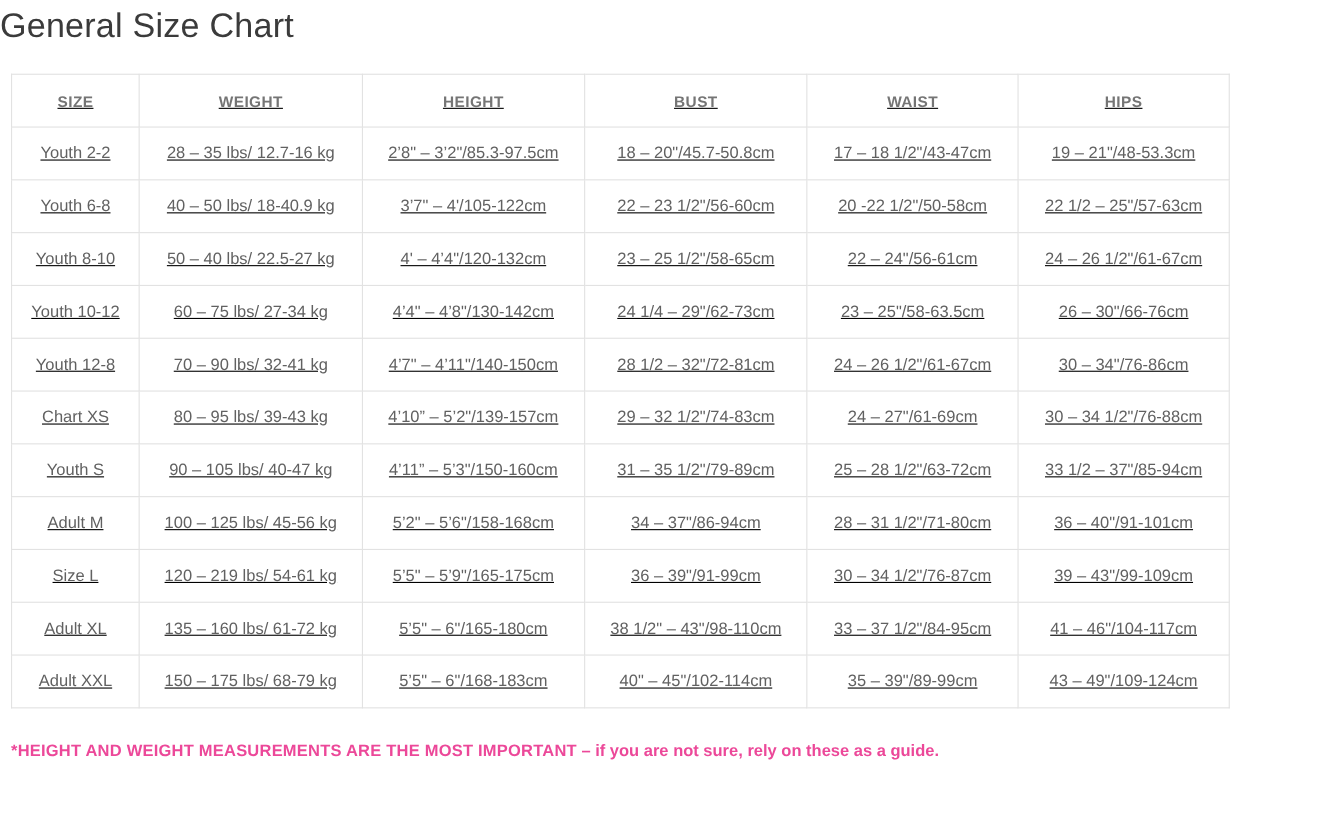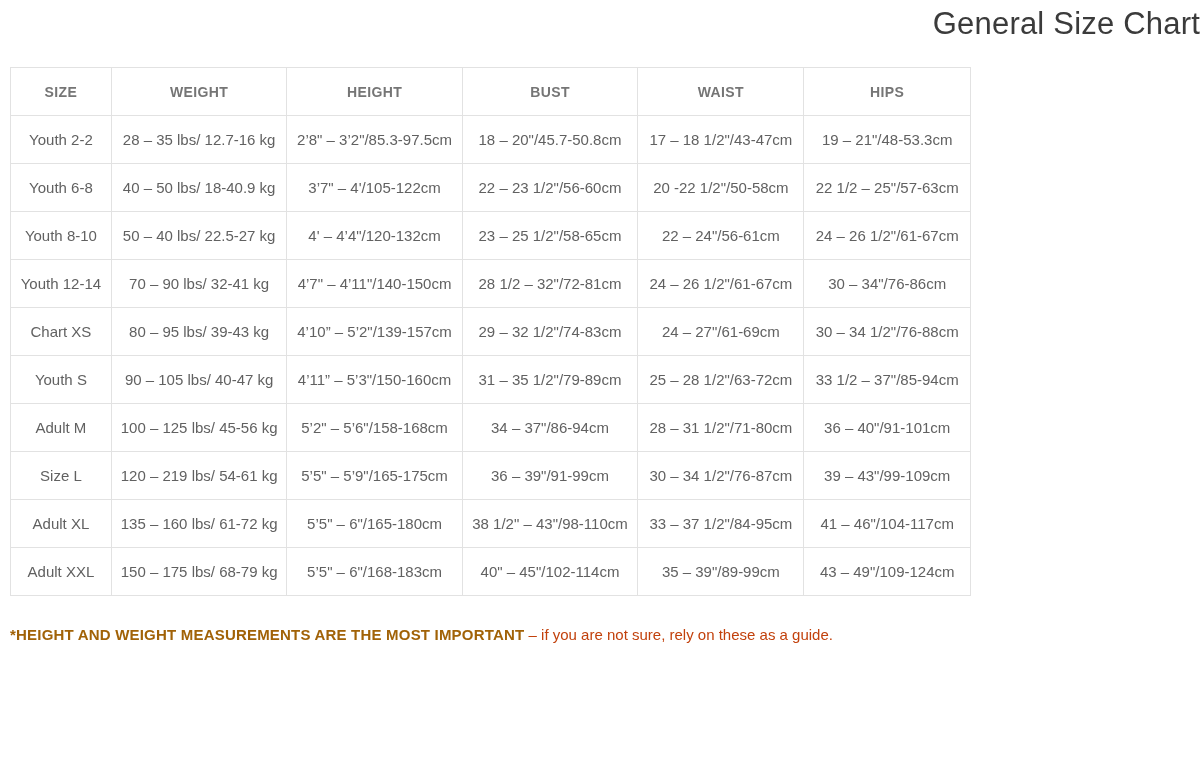--- a/index.html
+++ b/index.html
@@ -15,31 +15,32 @@
     width: 1200px; height: 764px;
     background: var(--bg);
     font-family: "Liberation Sans", "DejaVu Sans", sans-serif;
     overflow: hidden;
   }
   .page { width: 1200px; }
   h1.page-title {
     margin: 2px 0 0 0;
     height: 44px;
     line-height: 44px;
-    text-align: right;
+    text-align: left;
     font-size: 31px;
     font-weight: 400;
     color: var(--title-text);
     letter-spacing: 0.2px;
   }
   table.size-chart {
     margin: 21px 0 0 10px;
-    width: 961px;
+    width: 1108px;
     border-collapse: collapse;
     table-layout: fixed;
+    text-decoration: underline;
   }
   table.size-chart th,
   table.size-chart td {
     border: 1px solid var(--border);
     height: 48px;
     text-align: center;
     vertical-align: middle;
     padding: 0 4px;
     white-space: nowrap;
     overflow: hidden;
@@ -61,26 +62,26 @@
   table.size-chart th:nth-child(4), table.size-chart td:nth-child(4) { width: 18.3%; }
   table.size-chart th:nth-child(5), table.size-chart td:nth-child(5) { width: 17.3%; }
   table.size-chart th:nth-child(6), table.size-chart td:nth-child(6) { width: 17.35%; }
   p.footnote {
     margin: 29px 0 0 10px;
     font-size: 15px;
     line-height: 20px;
   }
   p.footnote strong {
     font-weight: 700;
-    color: #a16207;
+    color: #ec4899;
     letter-spacing: 0.2px;
   }
   p.footnote span {
-    font-weight: 400;
-    color: #c2410c;
+    font-weight: 700;
+    color: #ec4899;
   }
 </style>
 </head>
 <body>
 
 <div class="page">
   <h1 class="page-title">General Size Chart</h1>
 
   <table class="size-chart">
     <thead>
@@ -112,21 +113,29 @@
         </tr>
         <tr>
           <td>Youth 8-10</td>
           <td>50 – 40 lbs/ 22.5-27 kg</td>
           <td>4' – 4’4"/120-132cm</td>
           <td>23 – 25 1/2"/58-65cm</td>
           <td>22 – 24"/56-61cm</td>
           <td>24 – 26 1/2"/61-67cm</td>
         </tr>
         <tr>
-          <td>Youth 12-14</td>
+          <td>Youth 10-12</td>
+          <td>60 – 75 lbs/ 27-34 kg</td>
+          <td>4’4" – 4’8"/130-142cm</td>
+          <td>24 1/4 – 29"/62-73cm</td>
+          <td>23 – 25"/58-63.5cm</td>
+          <td>26 – 30"/66-76cm</td>
+        </tr>
+        <tr>
+          <td>Youth 12-8</td>
           <td>70 – 90 lbs/ 32-41 kg</td>
           <td>4’7" – 4’11"/140-150cm</td>
           <td>28 1/2 – 32"/72-81cm</td>
           <td>24 – 26 1/2"/61-67cm</td>
           <td>30 – 34"/76-86cm</td>
         </tr>
         <tr>
           <td>Chart XS</td>
           <td>80 – 95 lbs/ 39-43 kg</td>
           <td>4’10” – 5’2"/139-157cm</td>

